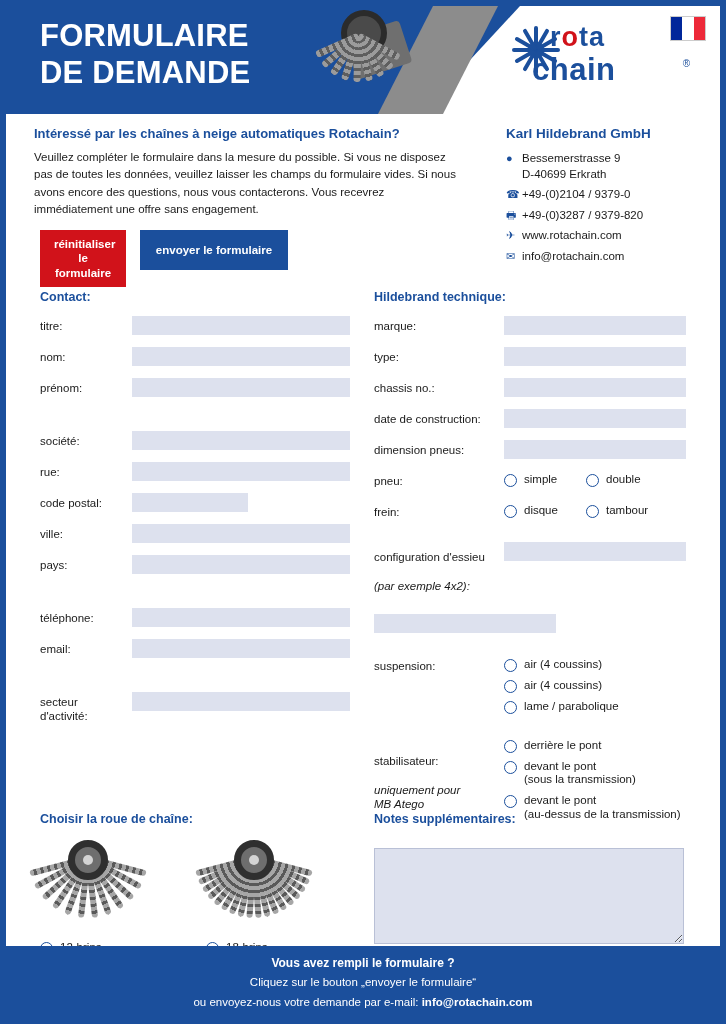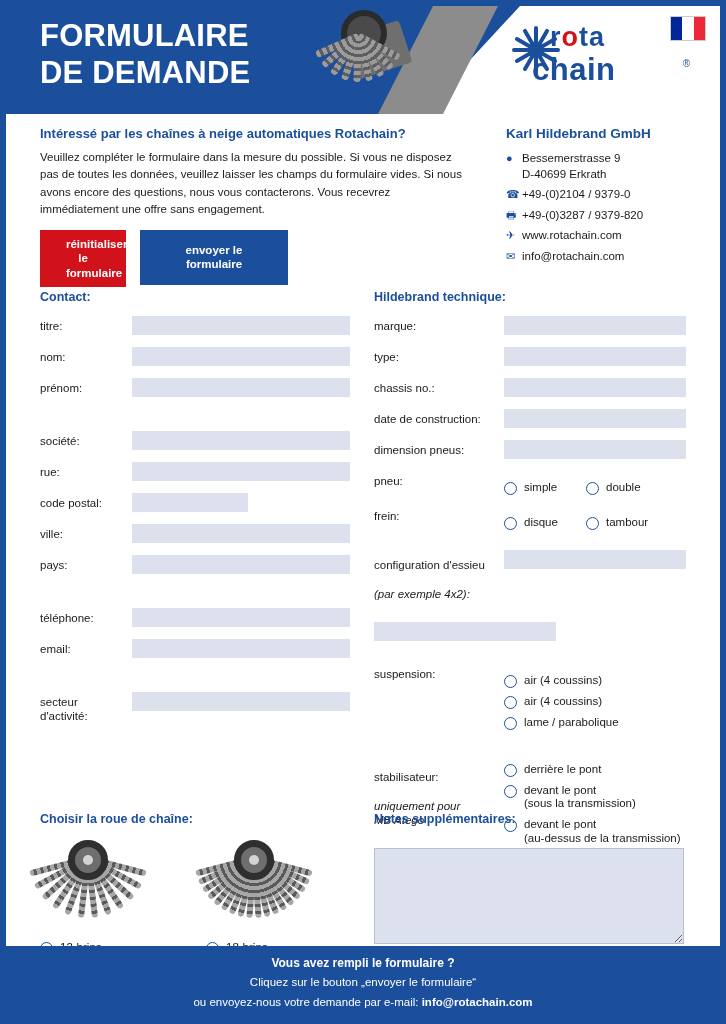--- a/index.html
+++ b/index.html
@@ -169,21 +169,21 @@
     display: flex;
   }
   .flag i { display: block; height: 100%; flex: 1; }
   .flag .b { background: #00269a; }
   .flag .w { background: #ffffff; }
   .flag .r { background: #ed2939; }
 
   
   .intro {
     position: absolute;
-    left: 34px;
+    left: 28px;
     top: 120px;
     width: 430px;
   }
   .intro h2 {
     margin: 0 0 8px 0;
     font-size: 13px;
     color: #1b4f9c;
     font-weight: bold;
   }
   .intro p {
@@ -202,21 +202,21 @@
   }
   .btn {
     border: none;
     color: #ffffff;
     font-family: "Liberation Sans", sans-serif;
     font-size: 11.5px;
     font-weight: bold;
     cursor: pointer;
     text-align: center;
     line-height: 1.25;
-    padding: 7px 26px;
+    padding: 7px 14px;
   }
   .btn-reset { background: #d1121a; width: 86px; }
   .btn-submit { background: #1b4f9c; width: 148px; padding-top: 13px; padding-bottom: 13px; }
 
   
   .company {
     position: absolute;
     left: 500px;
     top: 120px;
     width: 200px;
@@ -289,21 +289,21 @@
   .col-left .lab { width: 92px; flex: 0 0 92px; }
   .col-left .inp { width: 218px; }
   .col-left .inp.short { width: 116px; }
   
   .col-right .lab { width: 130px; flex: 0 0 130px; }
   .col-right .inp { width: 182px; }
 
   .gap-sm { height: 12px; }
   .gap-md { height: 22px; }
 
-  .radios { display: flex; flex-direction: column; gap: 7px; padding-top: 2px; margin-top: 8px; }
+  .radios { display: flex; flex-direction: column; gap: 7px; padding-top: 2px; }
   .radios.row { flex-direction: row; gap: 0; }
   .radio {
     display: flex;
     align-items: flex-start;
     font-size: 11.5px;
     line-height: 1.2;
     cursor: pointer;
   }
   .radio .circle {
     width: 11px;

